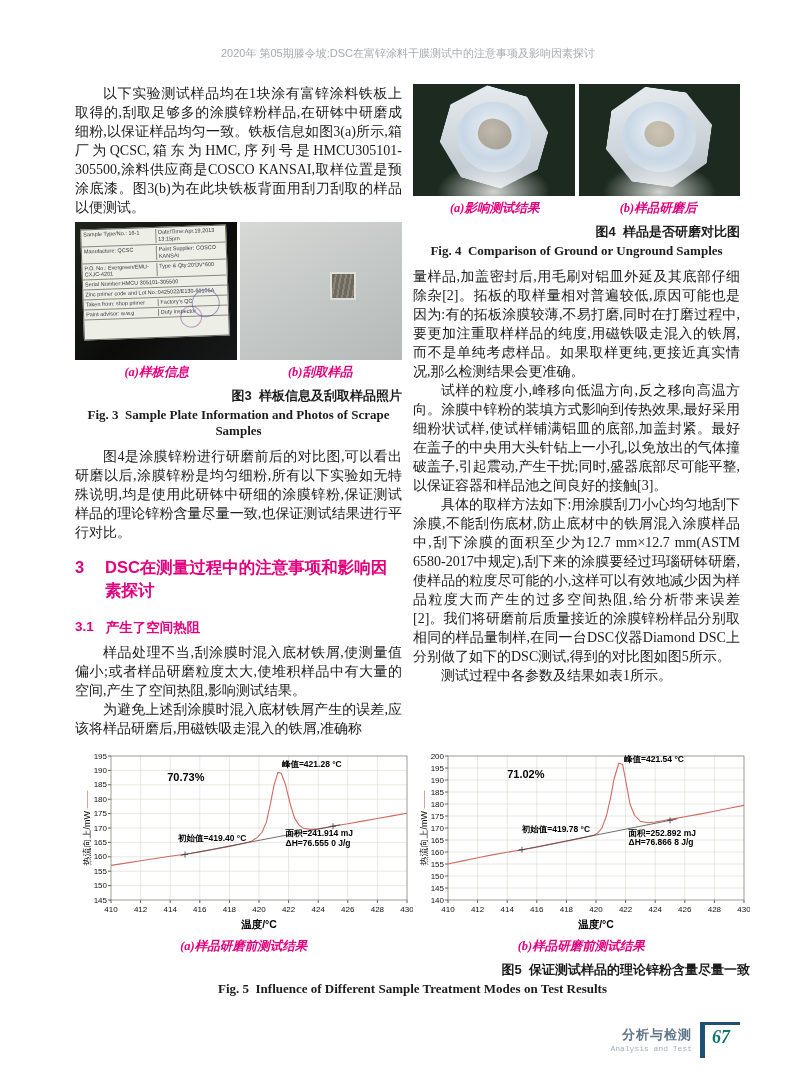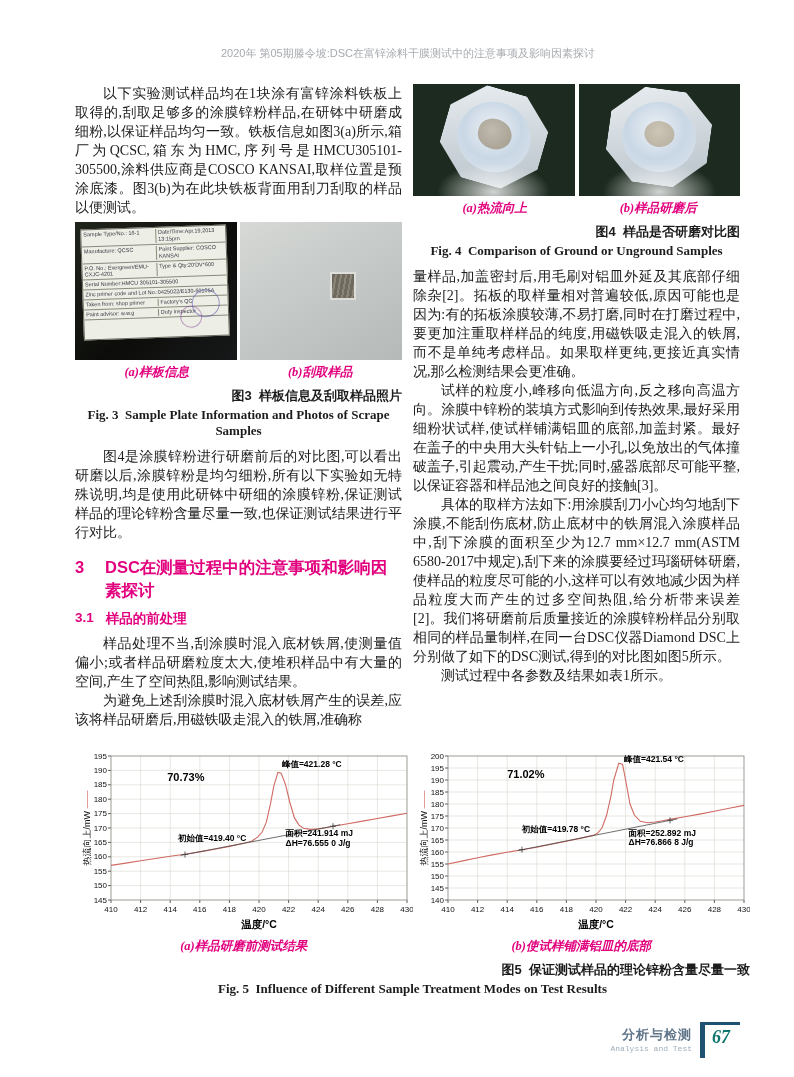--- a/index.html
+++ b/index.html
@@ -51,21 +51,21 @@
   .subcaps{display:flex;margin-top:4px;}
   .subcaps span{flex:1;text-align:center;}
   .magenta span,.magenta{color:#e2007e;font-weight:bold;font-style:italic;font-size:12.5px;
       font-family:"Liberation Serif","DejaVu Serif",serif;}
   .cap-cn{text-align:right;font-weight:bold;font-size:13px;margin-top:6px;white-space:pre-wrap;}
   .cap-en{text-align:center;font-weight:bold;font-size:13px;margin-top:2px;margin-bottom:8px;
       font-family:"Liberation Serif","DejaVu Serif",serif;white-space:pre-wrap;}
 
   .sec-h{display:flex;color:#e2007e;font-weight:bold;font-size:16.5px;line-height:23px;margin:14px 0 6px;}
   .sec-num{width:30px;flex:none;}
-  .subsec-h{display:flex;gap:12px;color:#e2007e;font-weight:bold;font-size:13.5px;margin:8px 0 6px;}
+  .subsec-h{display:flex;gap:12px;color:#e2007e;font-weight:bold;font-size:13.5px;margin:17px 0 6px;}
 
   
   .figure5{position:absolute;top:750px;left:75px;right:44px;}
   .charts{display:flex;justify-content:space-between;padding-left:6px;}
   .charts svg{display:block;}
   .f5caps{display:flex;margin-top:2px;justify-content:space-between;}
   .f5caps span{flex:1;text-align:center;}
 
   .footer{position:absolute;top:1022px;right:54px;display:flex;align-items:flex-start;}
   .f-text{text-align:right;margin-top:4px;font-family:Liberation Mono, monospace;}
@@ -138,21 +138,21 @@
       </div>
 
       <p class="body-text indent">图4是涂膜锌粉进行研磨前后的对比图,可以看出研磨以后,涂膜锌粉是均匀细粉,所有以下实验如无特殊说明,均是使用此研钵中研细的涂膜锌粉,保证测试样品的理论锌粉含量尽量一致,也保证测试结果进行平行对比。</p>
 
       <div class="sec-h">
         <span class="sec-num">3</span>
         <span class="sec-title">DSC在测量过程中的注意事项和影响因素探讨</span>
       </div>
       <div class="subsec-h">
         <span>3.1</span>
-        <span>样品的前处理</span>
+        <span>产生了空间热阻</span>
       </div>
 
       <p class="body-text indent">样品处理不当,刮涂膜时混入底材铁屑,使测量值偏小;或者样品研磨粒度太大,使堆积样品中有大量的空间,产生了空间热阻,影响测试结果。</p>
       <p class="body-text indent">为避免上述刮涂膜时混入底材铁屑产生的误差,应该将样品研磨后,用磁铁吸走混入的铁屑,准确称</p>
     </div>
 
     <div class="col">
       <div class="fig4">
         <div class="fig4-photos">
           <div class="dish-photo">
@@ -162,21 +162,21 @@
             </div>
           </div>
           <div class="dish-photo">
             <div class="dish d2">
               <div class="dish-inner"></div>
               <div class="powder p2"></div>
             </div>
           </div>
         </div>
         <div class="subcaps magenta">
-          <span>(a)热流向上</span>
+          <span>(a)影响测试结果</span>
           <span>(b)样品研磨后</span>
         </div>
         <div class="cap-cn">图4  样品是否研磨对比图</div>
         <div class="cap-en">Fig. 4  Comparison of Ground or Unground Samples</div>
       </div>
 
       <p class="body-text">量样品,加盖密封后,用毛刷对铝皿外延及其底部仔细除杂[2]。拓板的取样量相对普遍较低,原因可能也是因为:有的拓板涂膜较薄,不易打磨,同时在打磨过程中,要更加注重取样样品的纯度,用磁铁吸走混入的铁屑,而不是单纯考虑样品。如果取样更纯,更接近真实情况,那么检测结果会更准确。</p>
       <p class="body-text indent">试样的粒度小,峰移向低温方向,反之移向高温方向。涂膜中锌粉的装填方式影响到传热效果,最好采用细粉状试样,使试样铺满铝皿的底部,加盖封紧。最好在盖子的中央用大头针钻上一小孔,以免放出的气体撞破盖子,引起震动,产生干扰;同时,盛器底部尽可能平整,以保证容器和样品池之间良好的接触[3]。</p>
       <p class="body-text indent">具体的取样方法如下:用涂膜刮刀小心均匀地刮下涂膜,不能刮伤底材,防止底材中的铁屑混入涂膜样品中,刮下涂膜的面积至少为12.7 mm×12.7 mm(ASTM 6580-2017中规定),刮下来的涂膜要经过玛瑙研钵研磨,使样品的粒度尽可能的小,这样可以有效地减少因为样品粒度大而产生的过多空间热阻,给分析带来误差[2]。我们将研磨前后质量接近的涂膜锌粉样品分别取相同的样品量制样,在同一台DSC仪器Diamond DSC上分别做了如下的DSC测试,得到的对比图如图5所示。</p>
       <p class="body-text indent">测试过程中各参数及结果如表1所示。</p>
@@ -343,21 +343,21 @@
           <text x="89.2" y="27.6" font-size="11" font-weight="600" text-anchor="start" fill="#000">71.02%</text>
           <text x="172.1" y="82.1" font-size="8.5" font-weight="600" text-anchor="end" fill="#000">初始值=419.78 °C</text>
           <text x="210.6" y="86.2" font-size="8.5" font-weight="600" text-anchor="start" fill="#000">面积=252.892 mJ</text>
           <text x="210.6" y="95.0" font-size="8.5" font-weight="600" text-anchor="start" fill="#000">ΔH=76.866 8 J/g</text>
           <text transform="rotate(-90 9 78)" x="9" y="78" font-size="9" text-anchor="middle" fill="#111">热流向上/mW<tspan fill="#d06a62"> ——</tspan></text>
           <text x="178" y="178" font-size="10.5" font-weight="600" text-anchor="middle" fill="#000">温度/°C</text>
         </svg>
     </div>
     <div class="subcaps magenta f5caps">
       <span>(a)样品研磨前测试结果</span>
-      <span>(b)使试样铺满铝皿的底部</span>
+      <span>(b)样品研磨前测试结果</span>
     </div>
     <div class="cap-cn">图5  保证测试样品的理论锌粉含量尽量一致</div>
     <div class="cap-en">Fig. 5  Influence of Different Sample Treatment Modes on Test Results</div>
   </div>
 
   <div class="footer">
     <div class="f-text">
       <div class="f-cn">分析与检测</div>
       <div class="f-en">Analysis and Test</div>
     </div>

